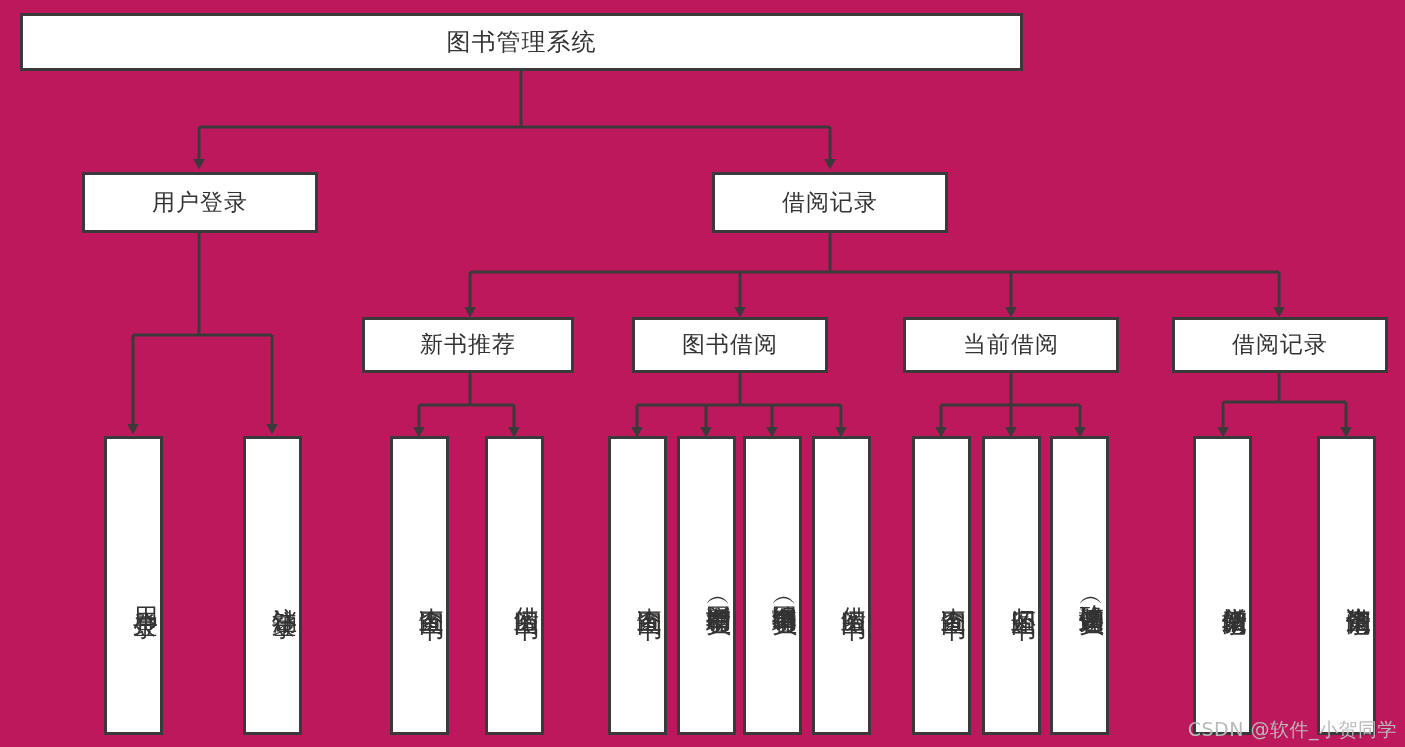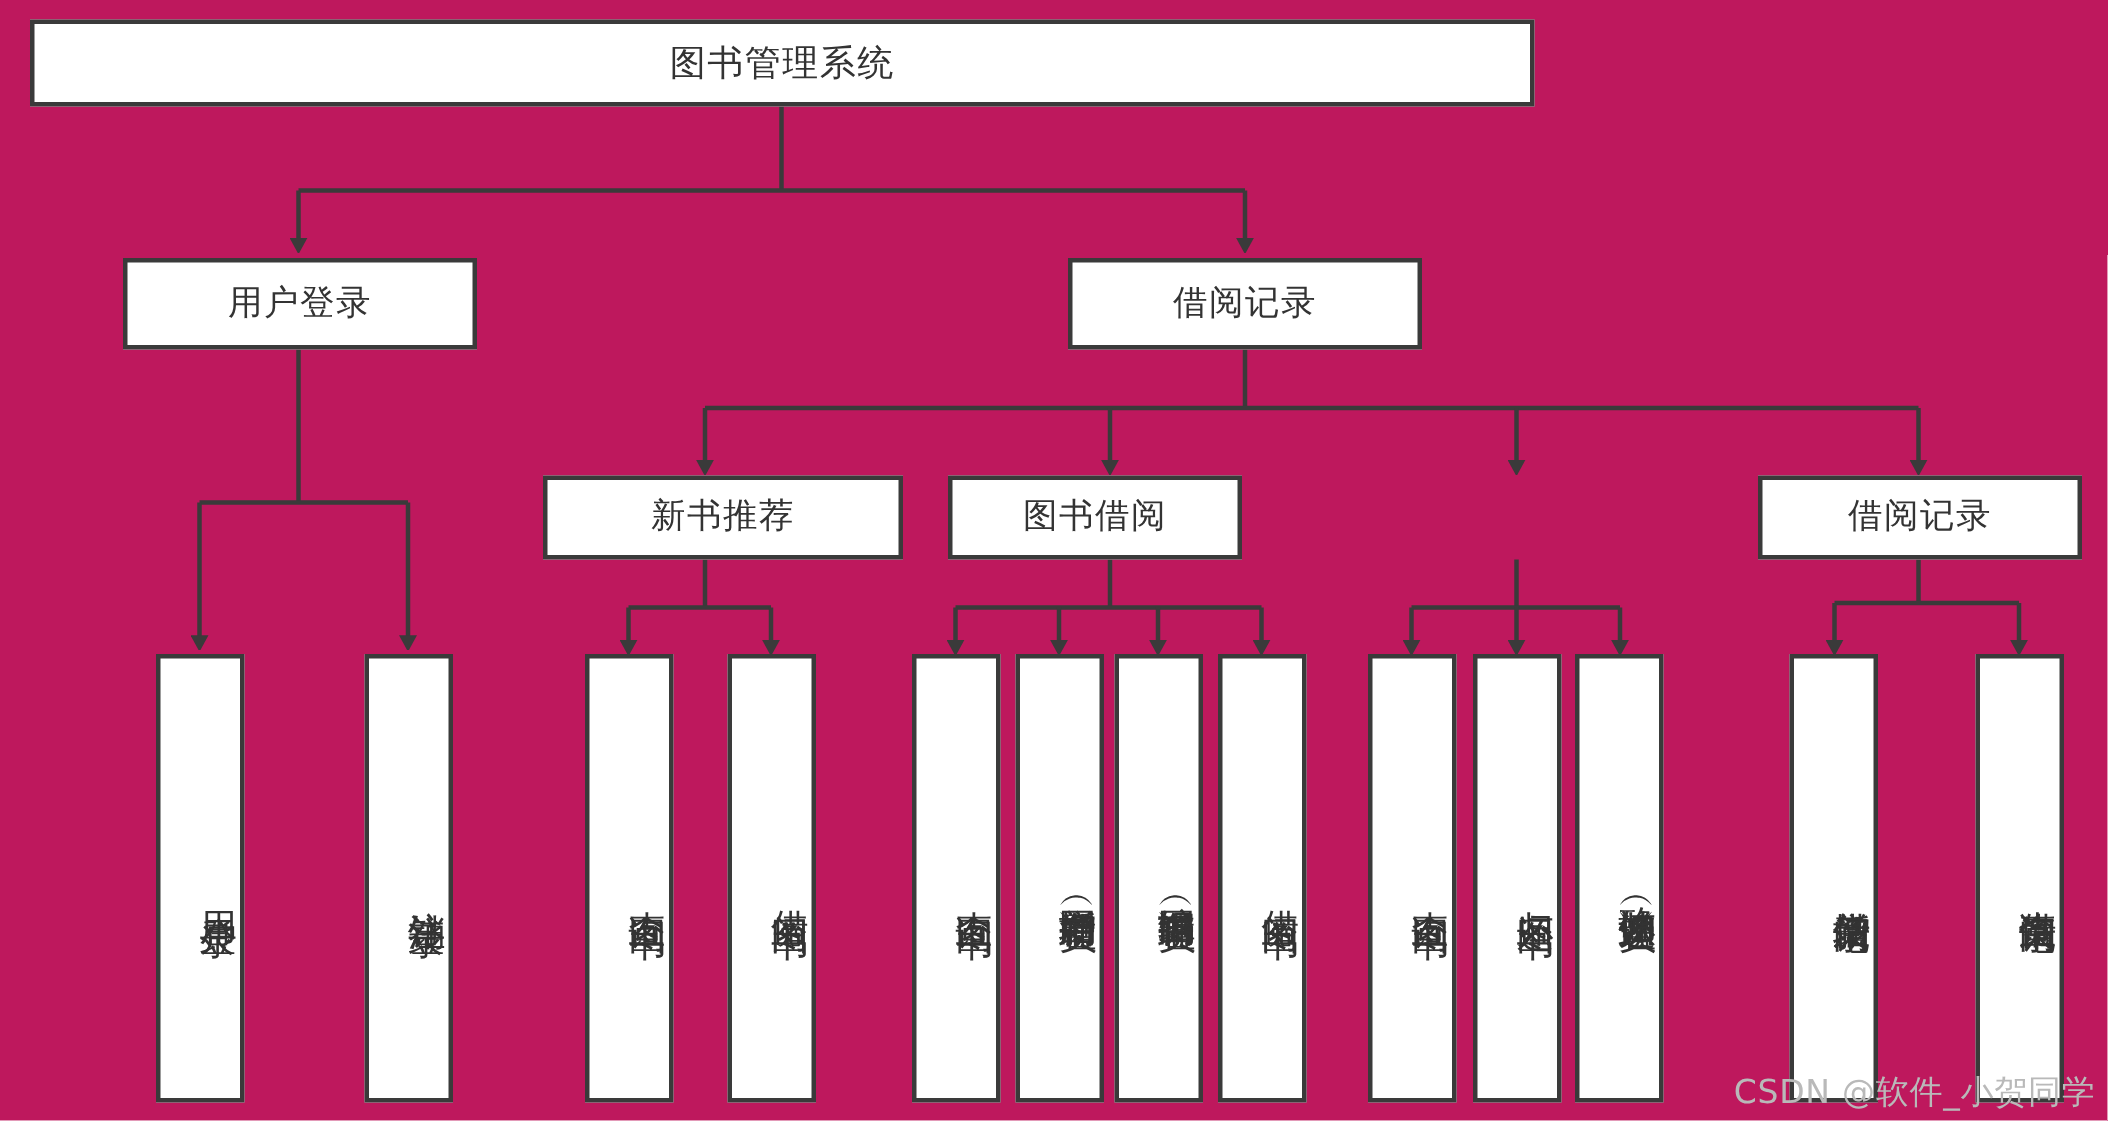--- a/index.html
+++ b/index.html
@@ -55,21 +55,21 @@
     white-space: nowrap;
   }
   .node-v.tall-text {
     padding-top: 8px;
     letter-spacing: 1px;
   }
   .watermark {
     position: absolute;
     right: 8px;
     bottom: 4px;
-    font-size: 22px;
+    font-size: 19px;
     color: #b9b9b9;
     letter-spacing: 0.5px;
     white-space: nowrap;
     pointer-events: none;
   }
 </style>
 </head>
 <body>
 
 <div id="diagram-root">
@@ -131,26 +131,29 @@
     <span>图书管理系统</span>
   </div>
 
   <div class="node-box node-h" style="left:82px; top:172px; width:236px; height:61px;">
     <span>用户登录</span>
   </div>
   <div class="node-box node-h" style="left:712px; top:172px; width:236px; height:61px;">
     <span>借阅记录</span>
   </div>
 
-  <div class="node-box node-h" style="left:362px; top:317px; width:240px; height:56px;text-align:right;">
+  <div class="node-box node-h" style="left:362px; top:317px; width:212px; height:56px;text-align:right;">
     <span>新书推荐</span>
   </div>
   <div class="node-box node-h" style="left:632px; top:317px; width:196px; height:56px;">
     <span>图书借阅</span>
   </div>
+  <div class="node-box node-h" style="left:903px; top:317px; width:216px; height:56px;">
+    <span>当前借阅</span>
+  </div>
   <div class="node-box node-h" style="left:1172px; top:317px; width:216px; height:56px;">
     <span>借阅记录</span>
   </div>
 
   <div class="node-box node-v" style="left:104px; top:436px; width:59px; height:299px;">
     <span>用户登录</span>
   </div>
   <div class="node-box node-v" style="left:243px; top:436px; width:59px; height:299px;">
     <span>注销登录</span>
   </div>

